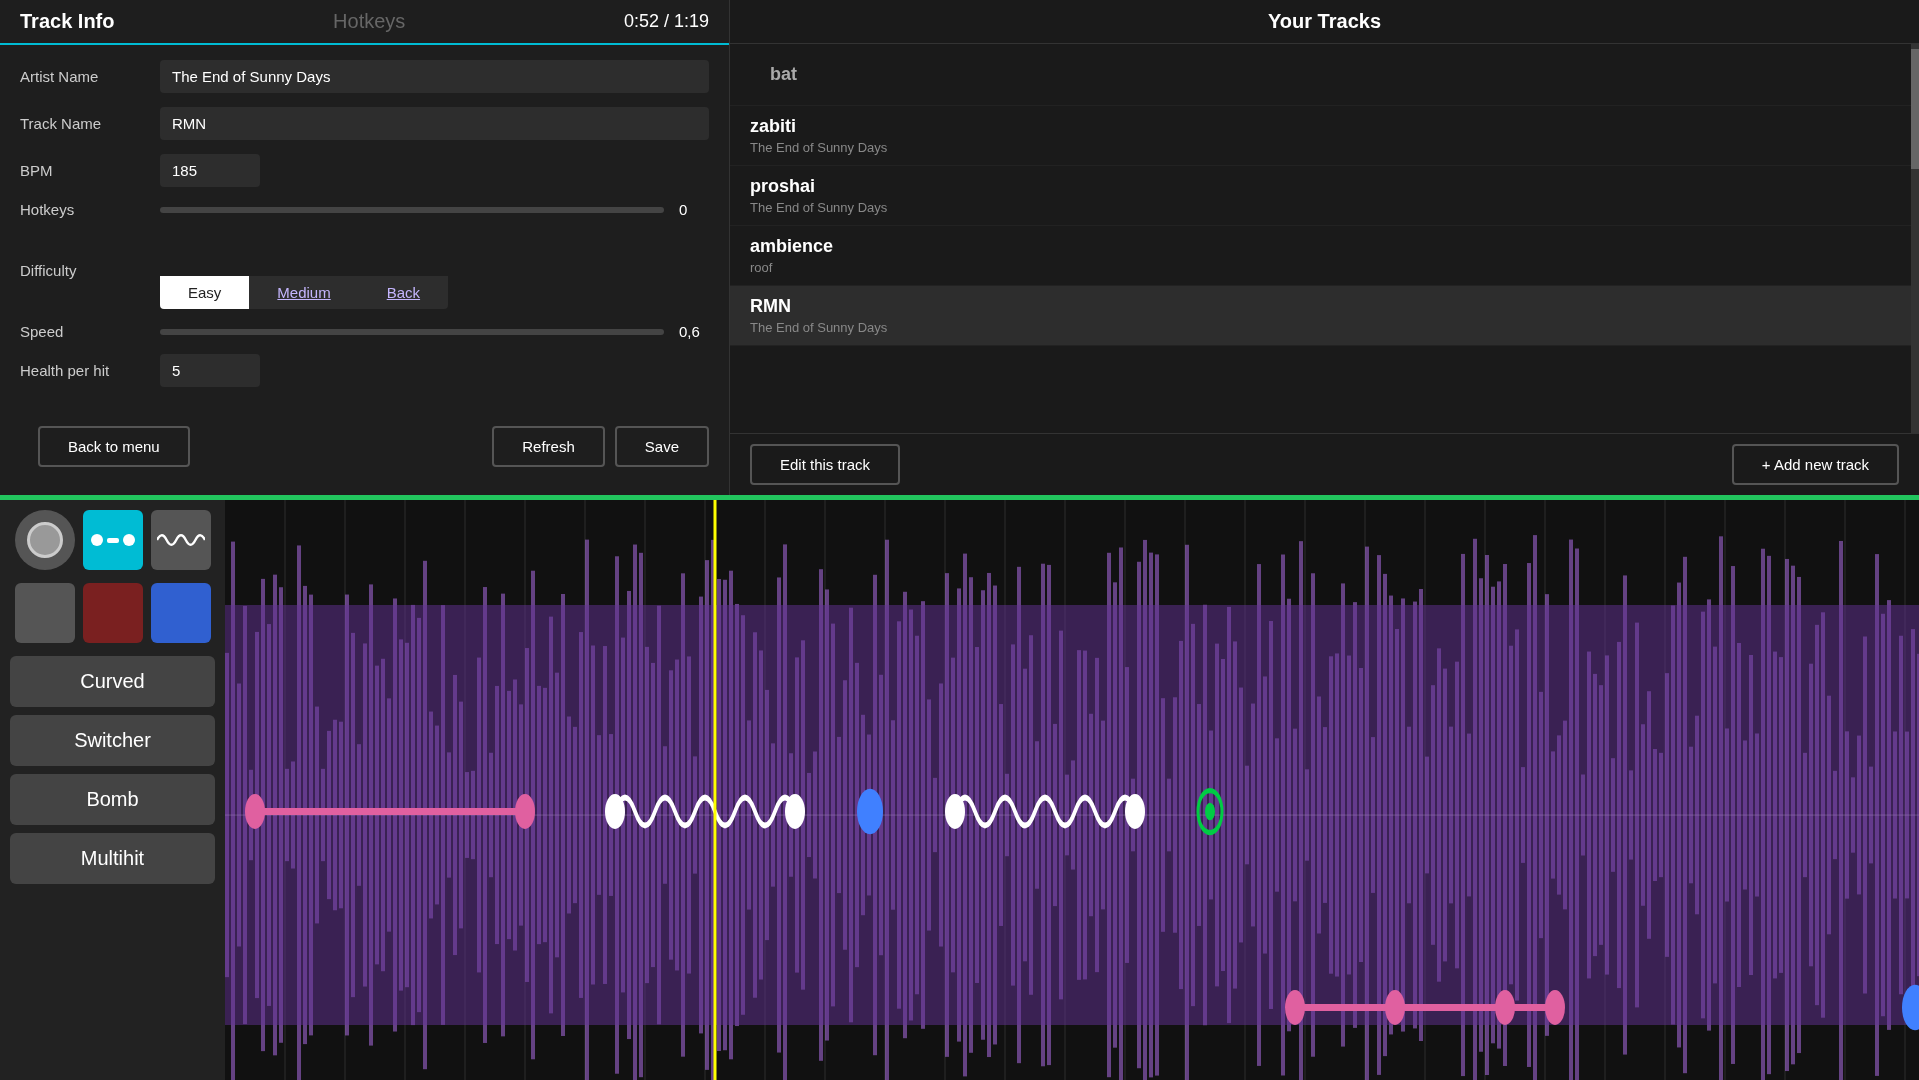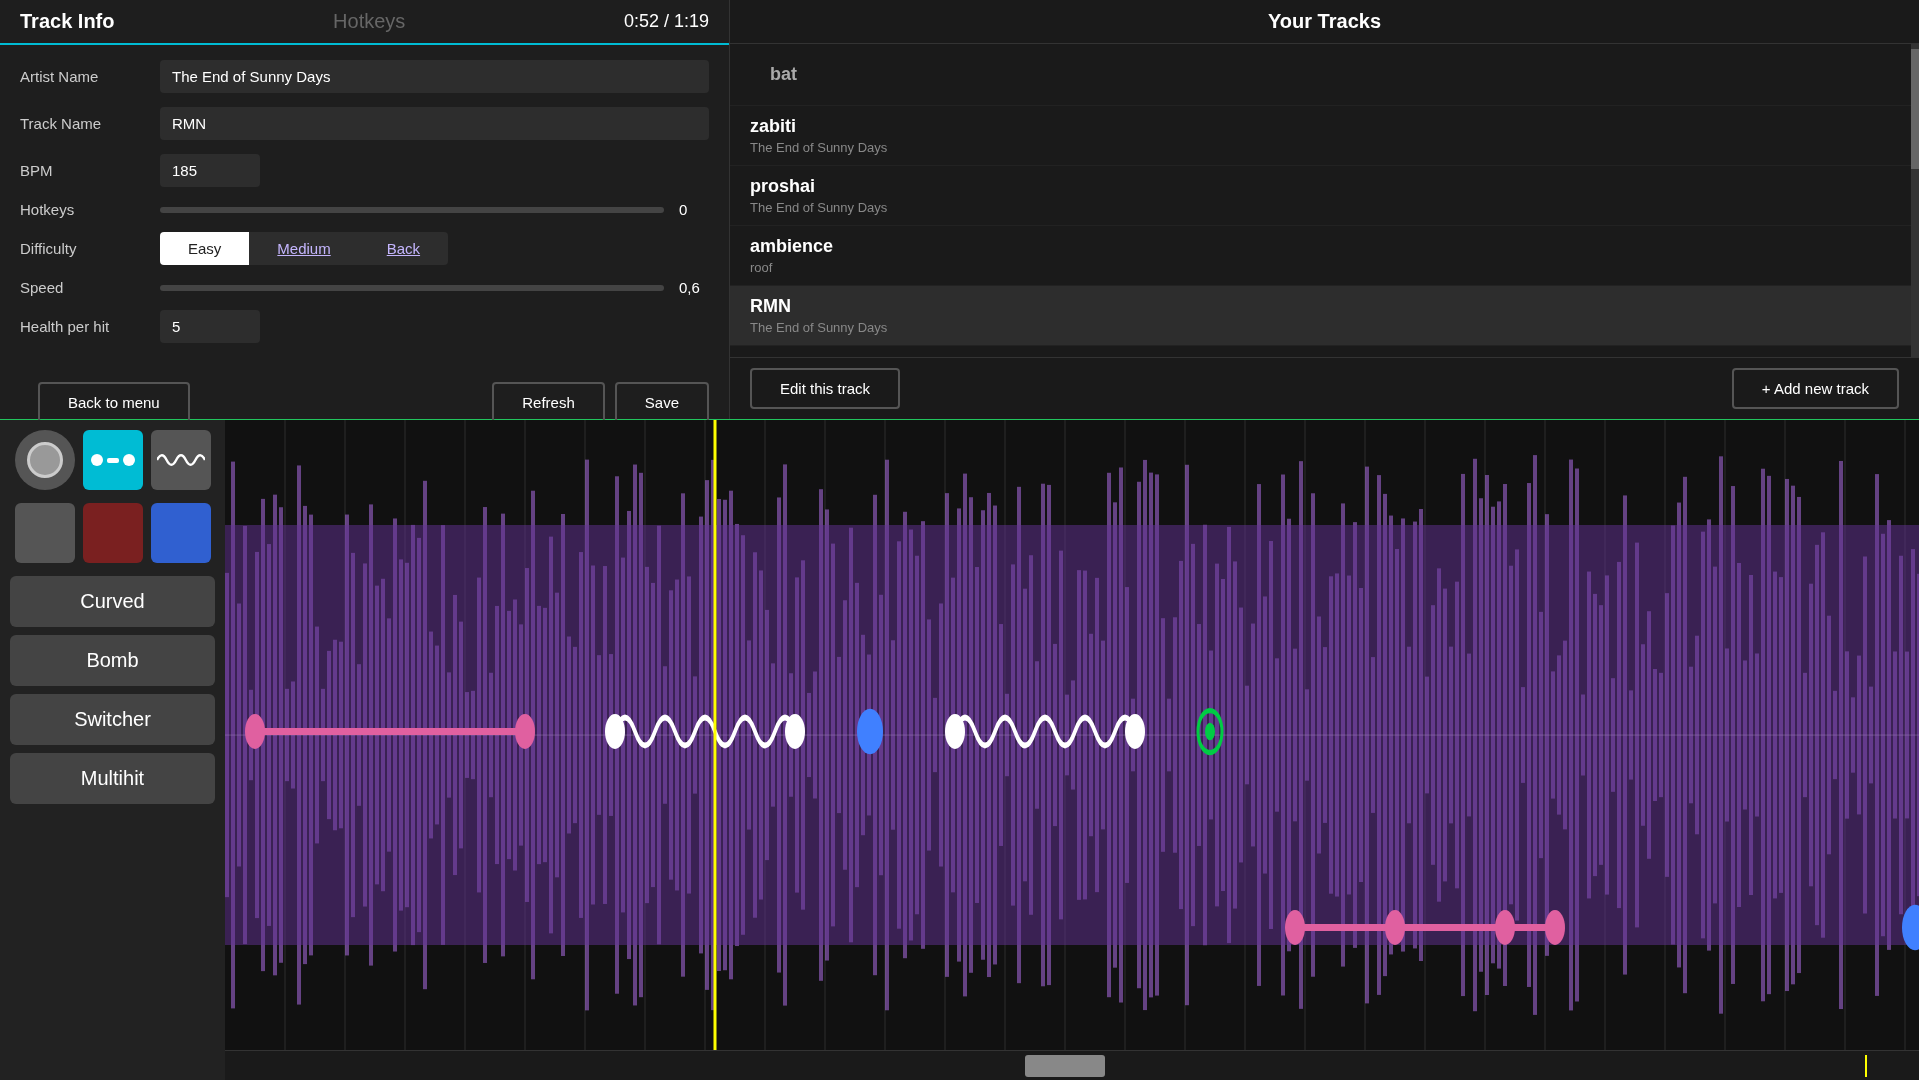--- a/index.html
+++ b/index.html
@@ -9,22 +9,22 @@
       font-family: 'Segoe UI', Arial, sans-serif;
       width: 1919px;
       height: 1080px;
       overflow: hidden;
     }
 
     
     .top-panel {
       display: flex;
       width: 100%;
-      height: 420px;
-      border-bottom: 1px solid #22c55e;
+      height: 500px;
+      border-bottom: 5px solid #22c55e;
     }
 
     
     .track-info-section {
       width: 730px;
       background: #1e1e1e;
       border-right: 1px solid #333;
       padding: 0;
       flex-shrink: 0;
     }
@@ -117,20 +117,21 @@
       border-radius: 4px;
       overflow: hidden;
     }
 
     .diff-btn {
       padding: 8px 28px;
       border: none;
       cursor: pointer;
       font-size: 15px;
       font-weight: 500;
+      margin-top: 44px;
     }
 
     .diff-btn.active {
       background: #fff;
       color: #222;
     }
 
     .diff-btn.inactive {
       background: #2d2d2d;
       color: #c4b5fd;
@@ -525,22 +526,22 @@
       </div>
     </div>
 
     <div class="color-row">
       <button class="color-btn color-gray"></button>
       <button class="color-btn color-dark-red"></button>
       <button class="color-btn color-blue"></button>
     </div>
 
     <button class="tool-btn">Curved</button>
+    <button class="tool-btn">Switcher</button>
     <button class="tool-btn">Bomb</button>
-    <button class="tool-btn">Switcher</button>
     <button class="tool-btn">Multihit</button>
   </div>
 
   <div class="editor-area">
     <div class="waveform-container">
 
       <svg class="waveform-svg" viewBox="0 0 1694 360" preserveAspectRatio="none">
 
         <rect width="1694" height="360" fill="#111"></rect>
 

